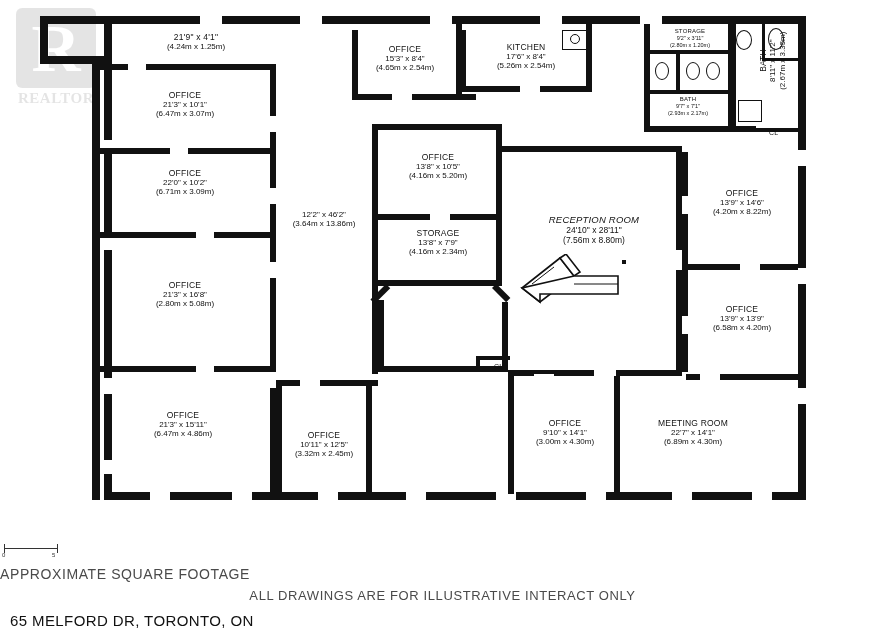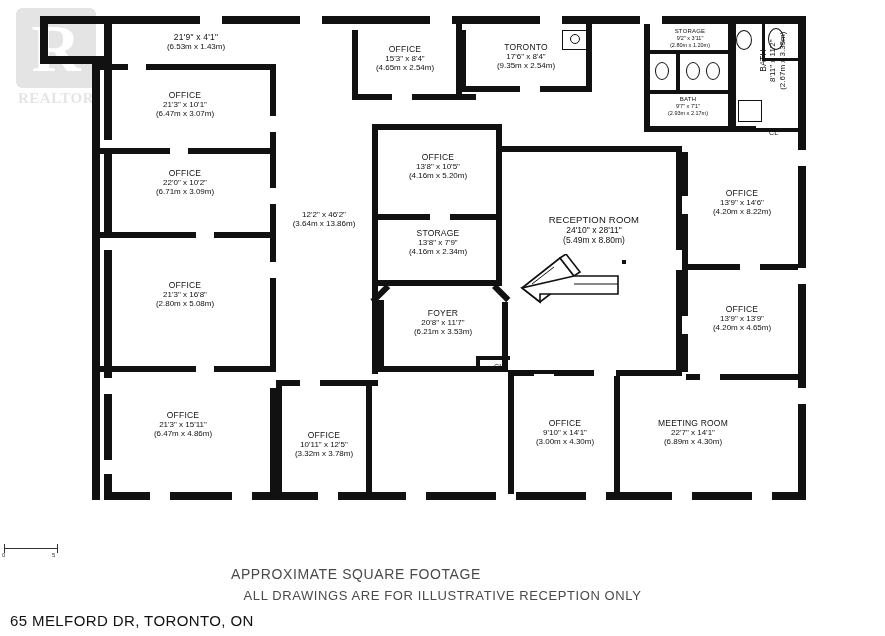--- a/index.html
+++ b/index.html
@@ -35,21 +35,21 @@
 
   .wm-center{
     position:absolute;left:262px;top:556px;width:380px;
     text-align:center;font-size:27px;letter-spacing:1px;
     color:#d8d8d8;font-family:"Liberation Sans", sans-serif;
     font-weight:bold;opacity:.85;
   }
 
   
   .footer1{
-    position:absolute;left:0;top:566px;width:712px;text-align:center;
+    position:absolute;left:0;top:566px;width:712px;
     font-size:14px;color:#4a4a4a;letter-spacing:.6px;
   }
   .footer2{
     position:absolute;left:0;top:588px;width:885px;text-align:center;
     font-size:13px;color:#4a4a4a;letter-spacing:.6px;
   }
   .address{
     position:absolute;left:10px;top:612px;
     font-size:15px;color:#111;letter-spacing:.4px;
   }
@@ -66,21 +66,21 @@
   .wall{position:absolute;background:#111;}
   .gap{position:absolute;background:#ffffff;}
 
   .room{
     position:absolute;text-align:center;line-height:1.18;
     color:#111;
   }
   .room .nm{font-size:8.5px;letter-spacing:.2px;}
   .room .d1{font-size:8px;}
   .room .d2{font-size:8px;}
-  .room.big .nm{font-size:9.5px;}
+  .room.big .nm{font-size:9.5px;font-style:italic;}
   .room.big .d1,.room.big .d2{font-size:8.5px;}
   .room.sm .nm{font-size:6px;}
   .room.sm .d1,.room.sm .d2{font-size:5.5px;}
 
   .vlabel{
     position:absolute;text-align:center;line-height:1.2;
     transform:rotate(-90deg);transform-origin:center center;
   }
   .vlabel .nm{font-size:8.5px;}
   .vlabel .d1,.vlabel .d2{font-size:8px;}
@@ -227,21 +227,21 @@
   <div class="gap" style="left:682px;top:316px;width:10px;height:18px;"></div>
   <div class="gap" style="left:740px;top:262px;width:20px;height:10px;"></div>
   <div class="gap" style="left:700px;top:372px;width:20px;height:10px;"></div>
 
   <div class="wall" style="left:508px;top:376px;width:6px;height:118px;"></div>
   <div class="wall" style="left:614px;top:376px;width:6px;height:118px;"></div>
   <div class="gap" style="left:534px;top:374px;width:20px;height:10px;"></div>
 
   <div class="room" style="left:136px;top:32px;width:120px;">
     <div class="nm">21'9" x 4'1"</div>
-    <div class="d1">(6.53m x 1.43m)</div>
+    <div class="d1">(4.24m x 1.25m)</div>
   </div>
 
   <div class="room" style="left:130px;top:90px;width:110px;">
     <div class="nm">OFFICE</div>
     <div class="d1">21'3" x 10'1"</div>
     <div class="d2">(6.47m x 3.07m)</div>
   </div>
 
   <div class="room" style="left:130px;top:168px;width:110px;">
     <div class="nm">OFFICE</div>
@@ -261,23 +261,23 @@
     <div class="d2">(6.47m x 4.86m)</div>
   </div>
 
   <div class="room" style="left:352px;top:44px;width:106px;">
     <div class="nm">OFFICE</div>
     <div class="d1">15'3" x 8'4"</div>
     <div class="d2">(4.65m x 2.54m)</div>
   </div>
 
   <div class="room" style="left:470px;top:42px;width:112px;">
-    <div class="nm">TORONTO</div>
+    <div class="nm">KITCHEN</div>
     <div class="d1">17'6" x 8'4"</div>
-    <div class="d2">(9.35m x 2.54m)</div>
+    <div class="d2">(5.26m x 2.54m)</div>
   </div>
 
   <div class="room sm" style="left:654px;top:28px;width:72px;">
     <div class="nm">STORAGE</div>
     <div class="d1">9'2" x 3'11"</div>
     <div class="d2">(2.80m x 1.20m)</div>
   </div>
 
   <div class="room sm" style="left:648px;top:96px;width:80px;">
     <div class="nm">BATH</div>
@@ -304,67 +304,62 @@
 
   <div class="room" style="left:382px;top:228px;width:112px;">
     <div class="nm">STORAGE</div>
     <div class="d1">13'8" x 7'9"</div>
     <div class="d2">(4.16m x 2.34m)</div>
   </div>
 
   <div class="room big" style="left:524px;top:214px;width:140px;">
     <div class="nm">RECEPTION ROOM</div>
     <div class="d1">24'10" x 28'11"</div>
-    <div class="d2">(5.49m x 8.80m)</div>
-  </div>
-
-  <div class="room" style="left:386px;top:308px;width:114px;">
-    <div class="nm">FOYER</div>
-    <div class="d1">20'8" x 11'7"</div>
-    <div class="d2">(6.21m x 3.53m)</div>
-  </div>
+    <div class="d2">(7.56m x 8.80m)</div>
+  </div>
+
 
   <div class="room" style="left:688px;top:188px;width:108px;">
     <div class="nm">OFFICE</div>
     <div class="d1">13'9" x 14'6"</div>
     <div class="d2">(4.20m x 8.22m)</div>
   </div>
 
   <div class="room" style="left:688px;top:304px;width:108px;">
     <div class="nm">OFFICE</div>
     <div class="d1">13'9" x 13'9"</div>
-    <div class="d2">(4.20m x 4.65m)</div>
+    <div class="d2">(6.58m x 4.20m)</div>
   </div>
 
   <div class="room" style="left:628px;top:418px;width:130px;">
     <div class="nm">MEETING ROOM</div>
     <div class="d1">22'7" x 14'1"</div>
     <div class="d2">(6.89m x 4.30m)</div>
   </div>
 
   <div class="room" style="left:512px;top:418px;width:106px;">
     <div class="nm">OFFICE</div>
     <div class="d1">9'10" x 14'1"</div>
     <div class="d2">(3.00m x 4.30m)</div>
   </div>
 
   <div class="room" style="left:272px;top:430px;width:104px;">
     <div class="nm">OFFICE</div>
     <div class="d1">10'11" x 12'5"</div>
-    <div class="d2">(3.32m x 3.78m)</div>
+    <div class="d2">(3.32m x 2.45m)</div>
   </div>
 
   <div class="cl" style="left:769px;top:129px;">CL</div>
   <div class="cl" style="left:494px;top:363px;">CL</div>
 
   <div class="scalebar">
     <div class="line"></div>
     <div class="tickL"></div>
     <div class="tickR"></div>
     <div class="lblL">0</div>
     <div class="lblR">5</div>
   </div>
 
   <div class="footer1">APPROXIMATE SQUARE FOOTAGE</div>
-  <div class="footer2">ALL DRAWINGS ARE FOR ILLUSTRATIVE RECEPTION ONLY</div>
+  <div class="footer2">ALL DRAWINGS ARE FOR ILLUSTRATIVE INTERACT ONLY</div>
   <div class="address">65 MELFORD DR, TORONTO, ON</div>
 
 </div>
 
 </body></html>

